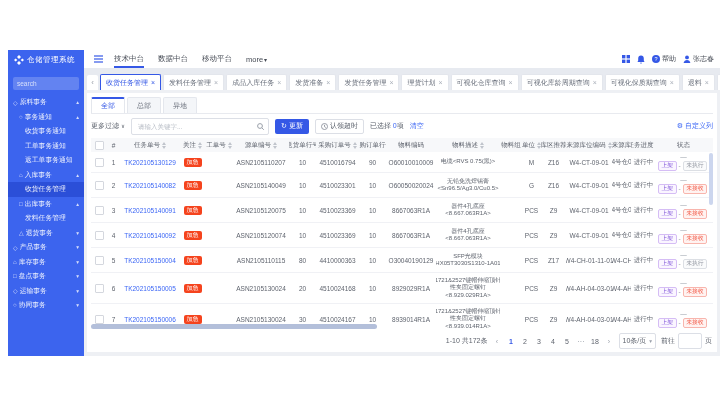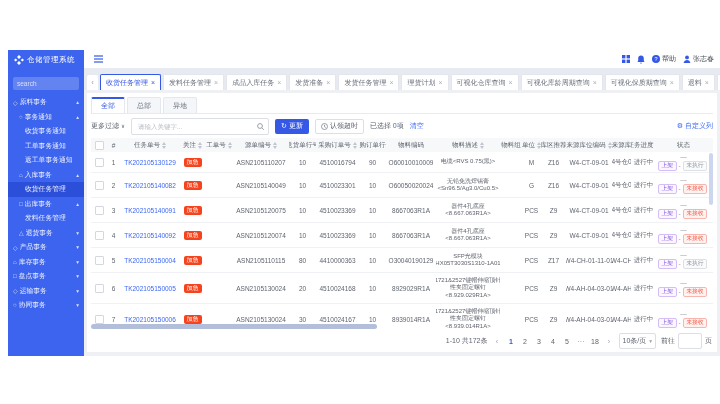--- a/index.html
+++ b/index.html
@@ -186,20 +186,26 @@
     <div class="topbar">
       <span class="ic">
         <svg width="9" height="8" viewBox="0 0 9 8">
             <g stroke="#3558e6" stroke-width="1.2">
               <line x1="0" y1="1" x2="9" y2="1"></line>
               <line x1="0" y1="4" x2="9" y2="4"></line>
               <line x1="0" y1="7" x2="9" y2="7"></line>
             </g>
           </svg>
       </span>
+      <span id="topnav-items" style="display:flex;gap:14px;align-items:center;">
+          <span class="nav-item active">技术中台</span>
+          <span class="nav-item">数据中台</span>
+          <span class="nav-item">移动平台</span>
+          <span class="nav-item">more<span class="nav-caret">▾</span></span>
+        </span>
       <span class="top-right">
         <span class="ic">
           <svg width="8" height="8" viewBox="0 0 8 8">
               <g fill="#3558e6">
                 <rect x="0" y="0" width="3.4" height="3.4"></rect>
                 <rect x="4.6" y="0" width="3.4" height="3.4"></rect>
                 <rect x="0" y="4.6" width="3.4" height="3.4"></rect>
                 <rect x="4.6" y="4.6" width="3.4" height="3.4"></rect>
               </g>
             </svg>

